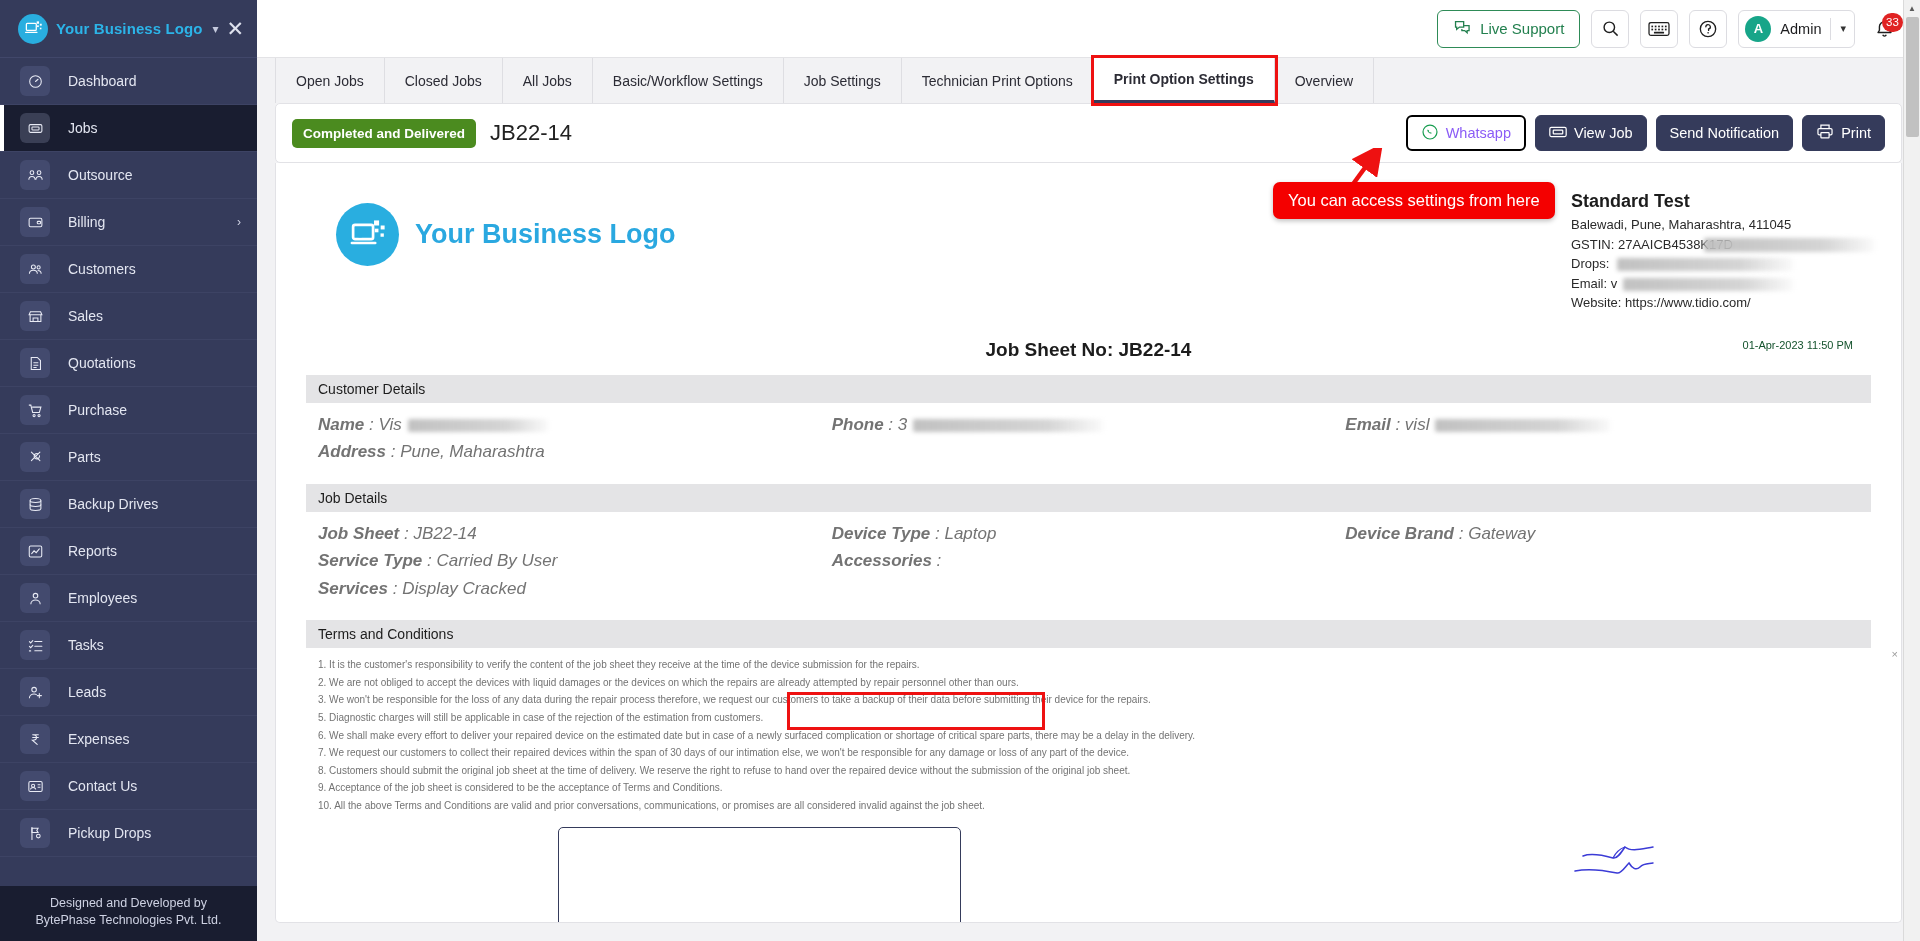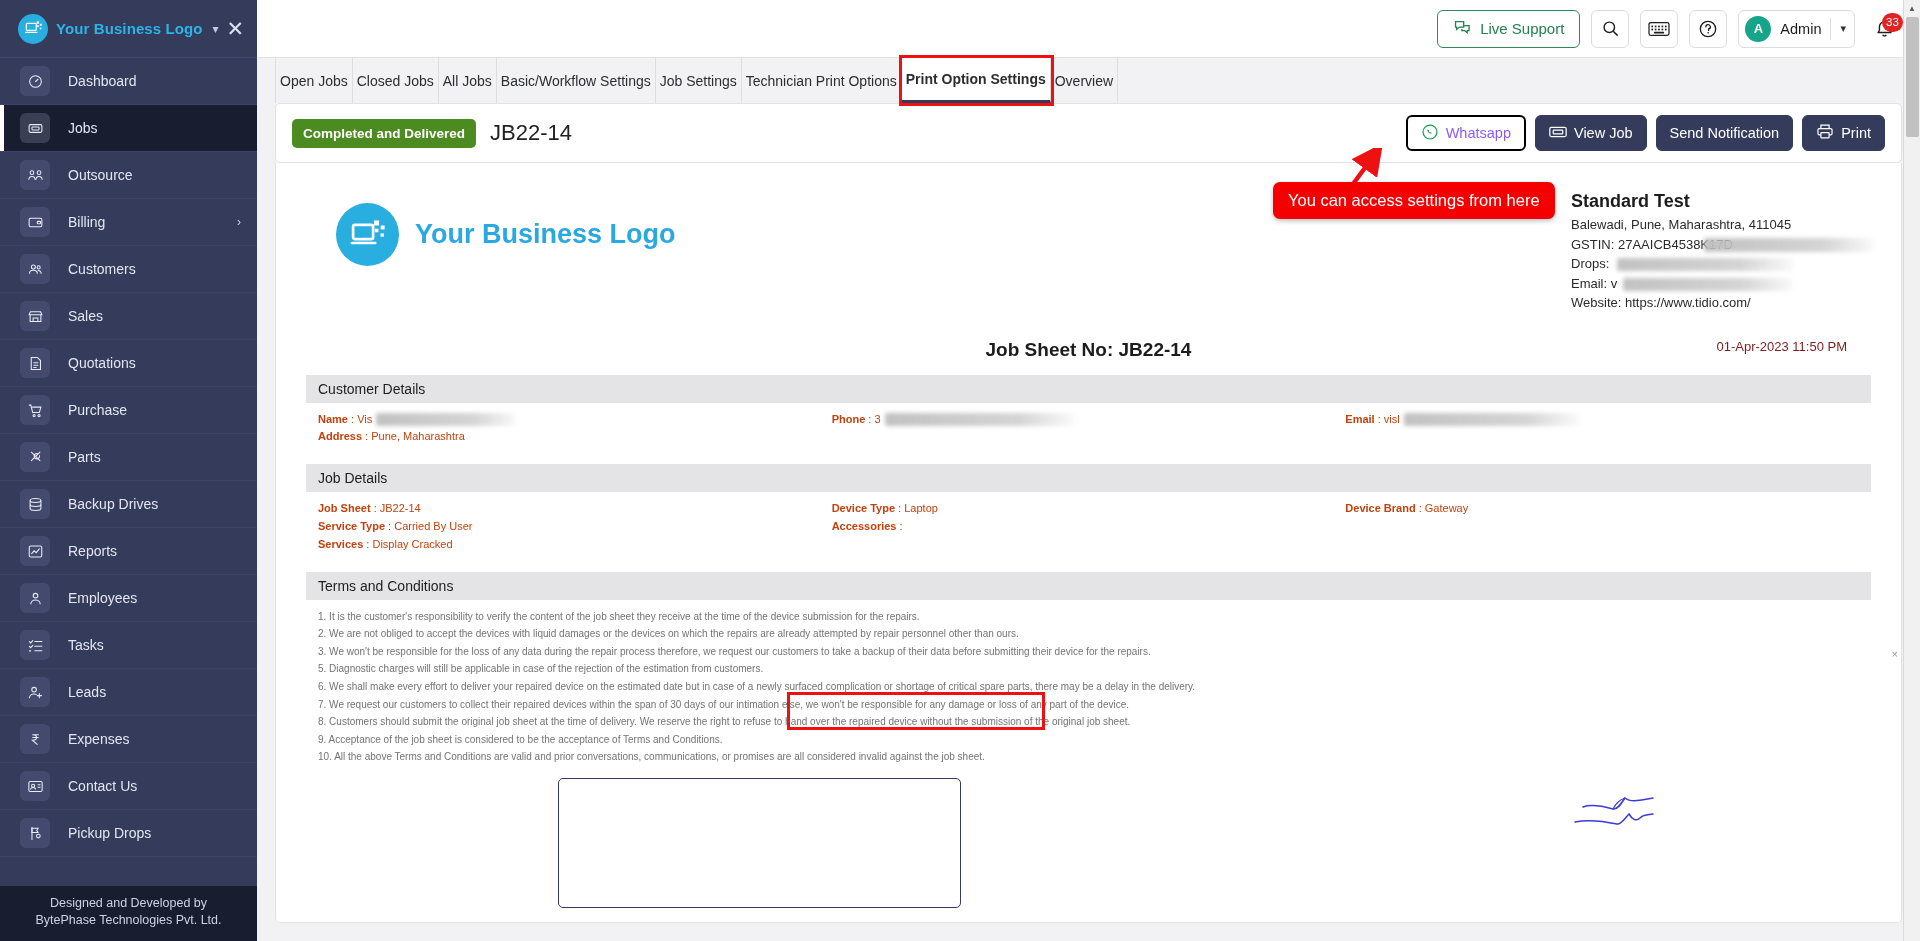--- a/index.html
+++ b/index.html
@@ -116,21 +116,21 @@
     padding: 0 4px; font-weight: 500;
   }
 
   
   .tabsbar {
     background: #f2f2f4; height: 45px; flex: 0 0 45px;
     display: flex; align-items: stretch; padding-left: 18px;
     position: relative;
   }
   .tab {
-    display: flex; align-items: center; padding: 0 4px;
+    display: flex; align-items: center; padding: 0 20px;
     font-size: 14px; color: #2c2c35; cursor: pointer;
     border-right: 1px solid #dedee2;
     background: transparent; white-space: nowrap;
   }
   .tab:first-child { border-left: 1px solid #dedee2; }
   .tab.active {
     background: #fff; font-weight: 600;
     border-bottom: 3px solid #353b5b;
   }
   .tab.highlight-box {
@@ -188,28 +188,28 @@
     display: inline-block; vertical-align: middle;
     height: 13px; border-radius: 2px;
     background: linear-gradient(90deg, rgba(190,190,190,.95), rgba(205,205,205,.85) 70%, rgba(230,230,230,.2));
     filter: blur(2.2px);
   }
   .sheet-title-row {
     display: flex; align-items: baseline; justify-content: center;
     position: relative; margin-top: 26px; padding: 0 8px;
   }
   .sheet-title { font-size: 19px; font-weight: 700; color: #1c1c1c; }
-  .sheet-date { position: absolute; right: 24px; font-size: 13px; color: #7f1d1d; }
+  .sheet-date { position: absolute; right: 18px; font-size: 11px; color: #14532d; }
   .sec-head {
     background: #e4e4e6; font-size: 14px; color: #1d1d1d;
     padding: 6px 12px; margin-top: 14px; font-weight: 400;
   }
   .sec-body { padding: 8px 12px 4px 12px; }
   .grid3 { display: grid; grid-template-columns: 1fr 1fr 1fr; }
-  .fld { font-size: 11px; color: #c2410c; line-height: 1.62; position: relative; }
+  .fld { font-size: 17px; color: #737373; line-height: 1.62; position: relative; font-style: italic; }
   .fld b { font-weight: 700; }
   .acc-box {
     position: absolute; border: 3px solid #ee1111;
     left: 511px; top: 529px; width: 258px; height: 38px;
     pointer-events: none; z-index: 4;
   }
   .tc-list { padding: 8px 12px 0 12px; }
   .tc-item { font-size: 10px; color: #737373; line-height: 1.76; }
   .sig-area { display: flex; align-items: flex-start; margin-top: 12px; position: relative; height: 150px;}
   .sig-box {

